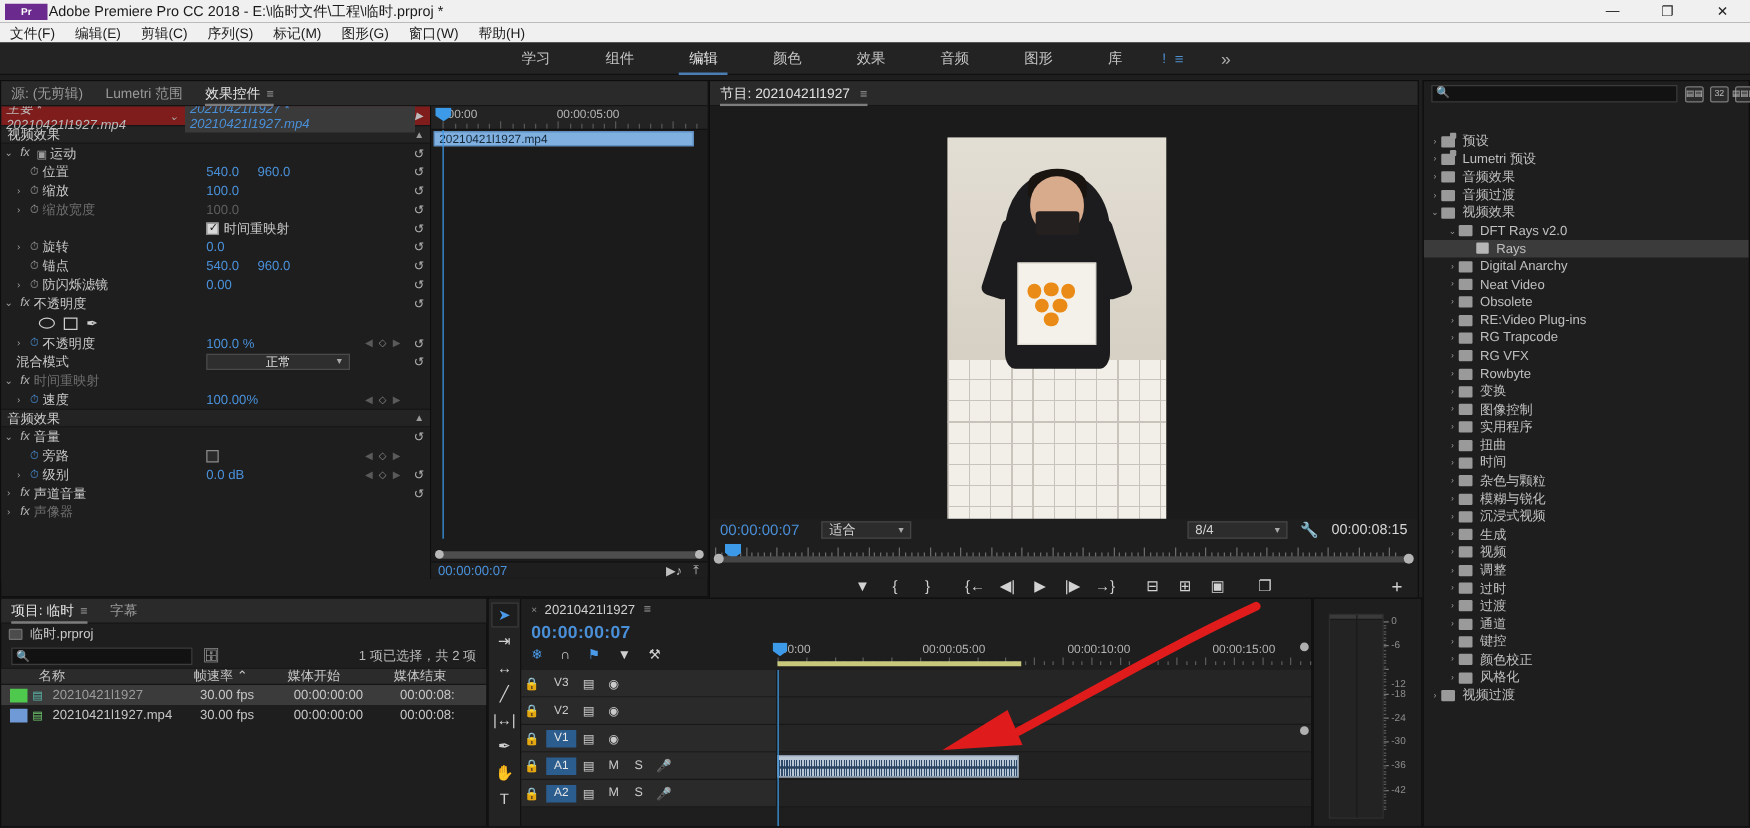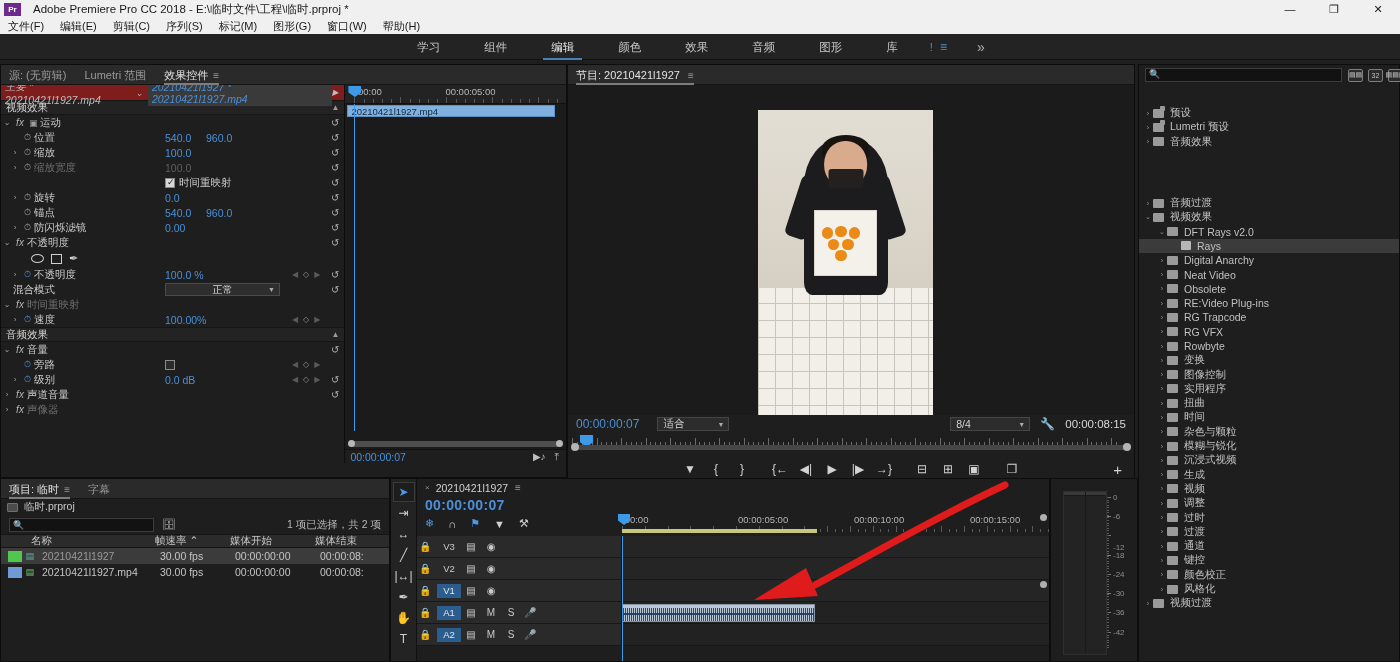--- a/index.html
+++ b/index.html
@@ -14,21 +14,21 @@
   #app { position: relative; width: 1400px; height: 662px; }
 
   
   .titlebar {
     position: absolute; left:0; top:0; width:1400px; height:18px;
     background: #f0f0f0; color: #1a1a1a;
     display:flex; align-items:center;
     font-size: 11.5px;
   }
   .tb-logo {
-    width:17px; height:13px; margin-left:4px; margin-right:12px;
+    width:34px; height:13px; margin-left:4px; margin-right:1px;
     background:#6a2a8e; color:#fff; font-size:8px;
     display:flex; align-items:center; justify-content:center;
     font-weight:bold;
   }
   .tb-title { white-space:nowrap; }
   .tb-win { margin-left:auto; display:flex; height:18px; }
   .tb-btn {
     width:44px; height:18px; display:flex; align-items:center; justify-content:center;
     font-size:11px; color:#222;
   }
@@ -1166,21 +1166,21 @@
         <div class="ef-row" style="padding-left: 4px;">
           <span class="tw">›</span>
           <span class="fld preset"></span>
           <span class="lbl">Lumetri 预设</span>
         </div>
         <div class="ef-row" style="padding-left: 4px;">
           <span class="tw">›</span>
           <span class="fld"></span>
           <span class="lbl">音频效果</span>
         </div>
-        <div class="ef-row" style="padding-left: 4px; margin-top: 47px;">
+        <div class="ef-row" style="padding-left: 4px;">
           <span class="tw">›</span>
           <span class="fld"></span>
           <span class="lbl">音频过渡</span>
         </div>
         <div class="ef-row" style="padding-left: 4px;">
           <span class="tw">⌄</span>
           <span class="fld"></span>
           <span class="lbl">视频效果</span>
         </div>
         <div class="ef-row" style="padding-left: 18px;">

